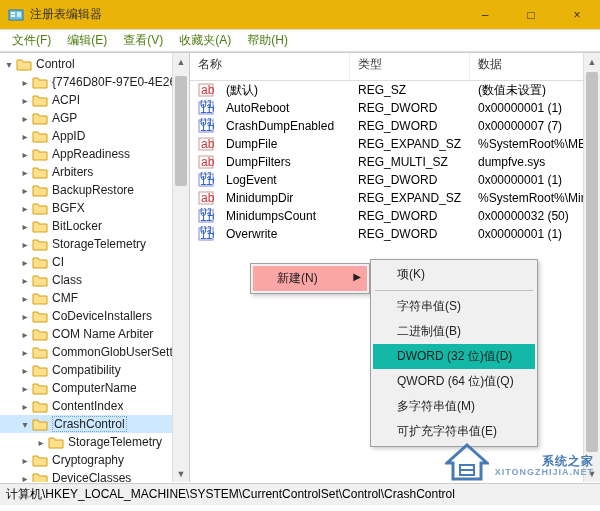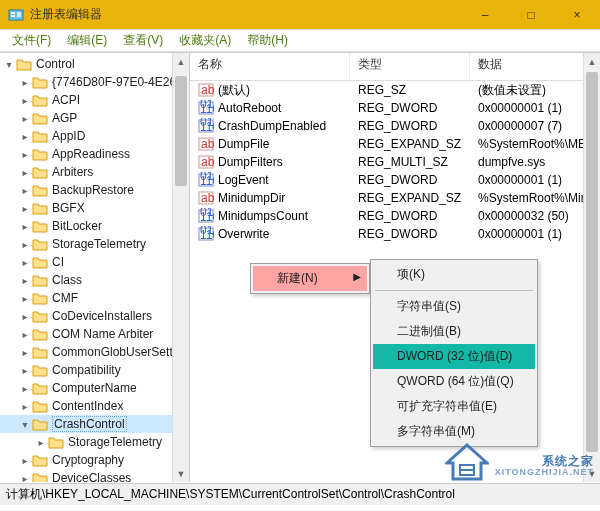--- a/index.html
+++ b/index.html
@@ -27,21 +27,21 @@
 .list-header .col { padding: 3px 8px; border-right: 1px solid #eee; color: #333; }
 .col-name { width: 160px; }
 .col-type { width: 120px; }
 .col-data { flex: 1; }
 .list-body { }
 .list-row { display: flex; height: 18px; align-items: center; }
 .list-row .cell { overflow: hidden; white-space: nowrap; text-overflow: clip; padding: 0 8px; }
 .list-row .cell-name { width: 160px; display: flex; align-items: center; }
 .list-row .cell-type { width: 120px; }
 .list-row .cell-data { flex: 1; }
-.value-icon { width: 16px; height: 16px; margin-right: 4px; display: inline-block; }
+.value-icon { width: 16px; height: 16px; margin-right: 12px; display: inline-block; }
 .statusbar { height: 22px; border-top: 1px solid #ccc; display: flex; align-items: center; padding-left: 6px; background: #f0f0f0; position: absolute; bottom: 6px; left: 0; right: 0; }
 
 .ctx { position: absolute; background: #f0f0f0; border: 1px solid #a0a0a0; box-shadow: 2px 2px 4px rgba(0,0,0,0.2); padding: 2px; }
 .ctx .ctx-item { padding: 4px 18px 4px 24px; white-space: nowrap; position: relative; color: #222; }
 .ctx .ctx-item.hot { background: #14b8a6; }
 .ctx .ctx-item .arrow { position: absolute; right: 6px; top: 5px; font-size: 10px; }
 .ctx.sub { }
 .ctx.parent .ctx-item.hot { background: #fca5a5; }
 .ctx .sep { height: 1px; background: #c0c0c0; margin: 3px 2px; }
 
@@ -461,22 +461,22 @@
         <span>新建(N)</span><span class="arrow">▶</span>
       </div>
     </div>
     <div class="ctx sub" style="left:180px; top:206px; width:168px;">
       <div class="ctx-item">项(K)</div>
       <div class="sep"></div>
       <div class="ctx-item">字符串值(S)</div>
       <div class="ctx-item">二进制值(B)</div>
       <div class="ctx-item hot">DWORD (32 位)值(D)</div>
       <div class="ctx-item">QWORD (64 位)值(Q)</div>
+      <div class="ctx-item">多字符串值(M)</div>
       <div class="ctx-item">可扩充字符串值(E)</div>
-      <div class="ctx-item">多字符串值(M)</div>
     </div>
   </div>
 </div>
 
 <div class="watermark">
   <span>
     <svg width="44" height="40" viewBox="0 0 44 40">
       <polygon points="22,2 42,20 36,20 36,36 8,36 8,20 2,20" fill="none" stroke="#3E74B3" stroke-width="3"></polygon>
       <rect x="15" y="22" width="14" height="10" fill="none" stroke="#3E74B3" stroke-width="2"></rect>
       <line x1="15" y1="27" x2="29" y2="27" stroke="#3E74B3" stroke-width="2"></line>

